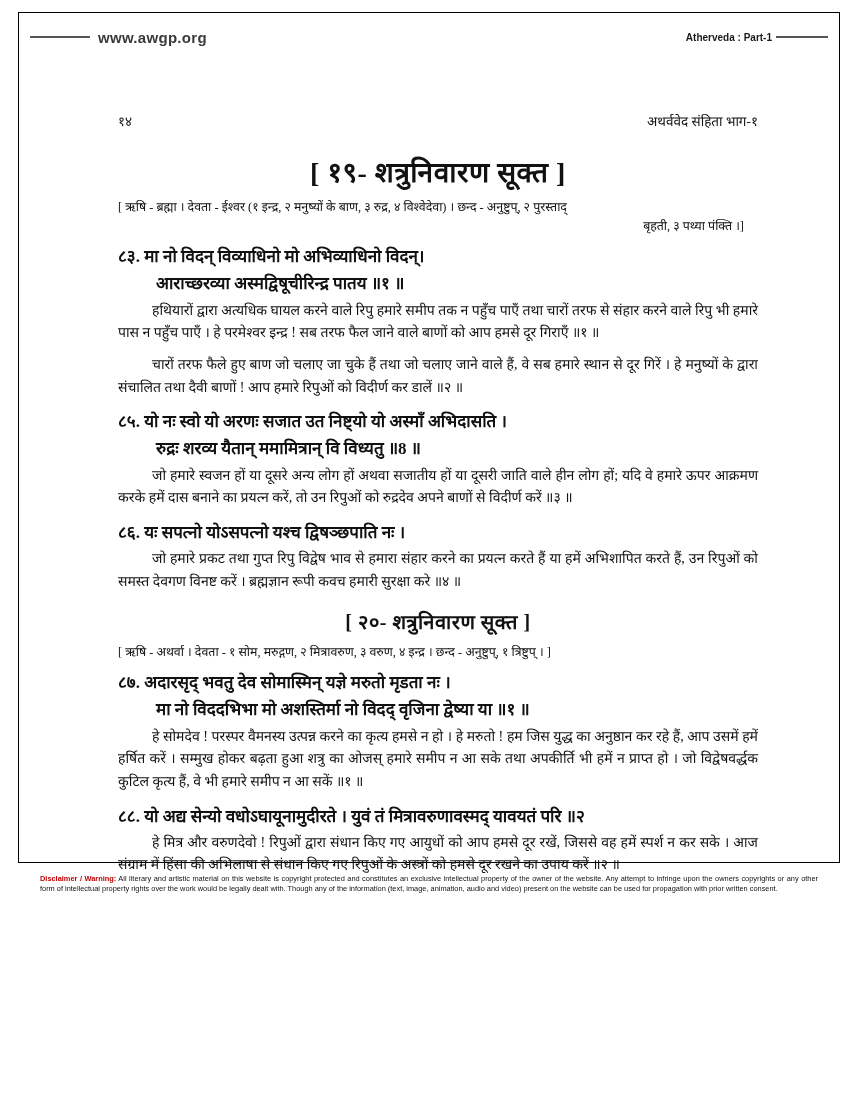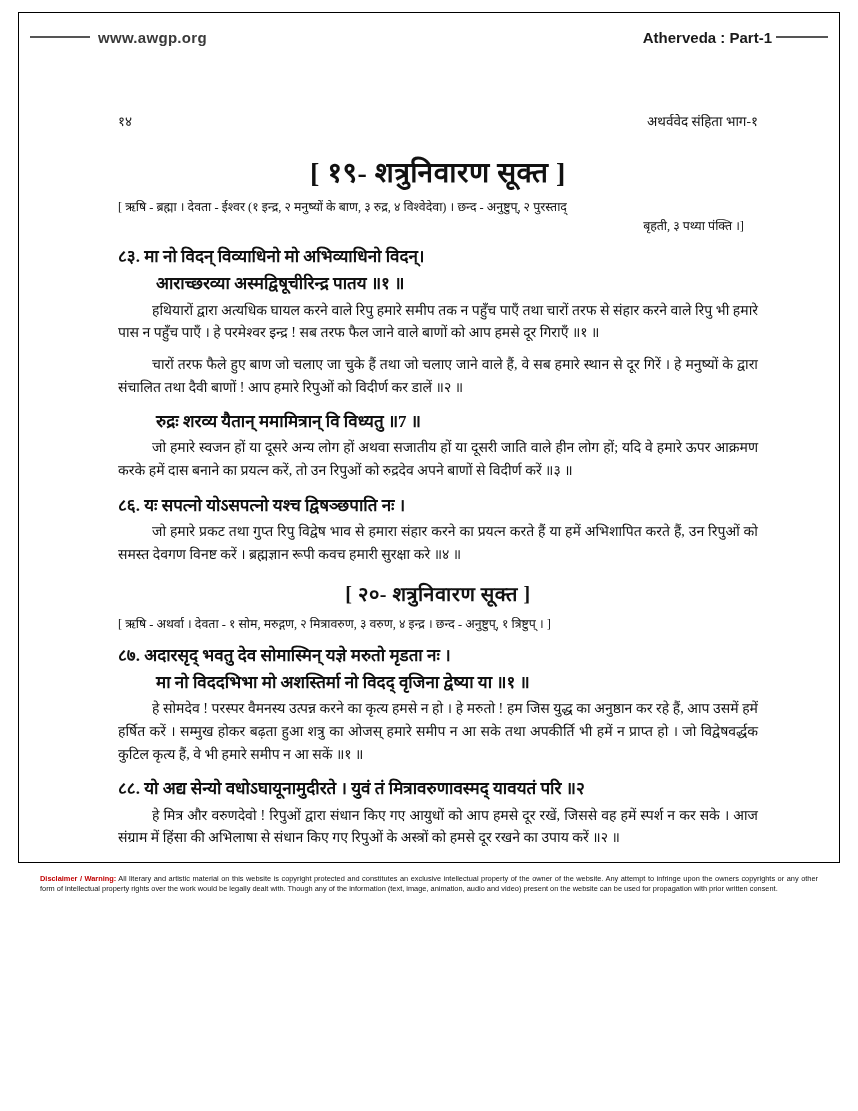--- a/index.html
+++ b/index.html
@@ -45,21 +45,21 @@
   }
   .site-url {
     font-size: 15px;
     font-weight: bold;
     color: #3a3a3a;
     letter-spacing: 0.3px;
     padding-left: 58px;
     white-space: nowrap;
   }
   .book-title {
-    font-size: 15px;
+    font-size: 10px;
     font-weight: bold;
     color: #1a1a1a;
     white-space: nowrap;
     padding-right: 46px;
   }
   .header-rule-left {
     position: absolute;
     left: 30px;
     top: 36px;
     width: 60px;
@@ -187,21 +187,22 @@
 
     <div class="verse">
       <div class="verse-line">८३. मा नो विदन् विव्याधिनो मो अभिव्याधिनो विदन्।</div>
       <div class="verse-line indent">आराच्छरव्या अस्मद्विषूचीरिन्द्र पातय ॥१ ॥</div>
     </div>
     <div class="commentary">हथियारों द्वारा अत्यधिक घायल करने वाले रिपु हमारे समीप तक न पहुँच पाएँ तथा चारों तरफ से संहार करने वाले रिपु भी हमारे पास न पहुँच पाएँ । हे परमेश्वर इन्द्र ! सब तरफ फैल जाने वाले बाणों को आप हमसे दूर गिराएँ ॥१ ॥</div>
 
     <div class="commentary">चारों तरफ फैले हुए बाण जो चलाए जा चुके हैं तथा जो चलाए जाने वाले हैं, वे सब हमारे स्थान से दूर गिरें । हे मनुष्यों के द्वारा संचालित तथा दैवी बाणों ! आप हमारे रिपुओं को विदीर्ण कर डालें ॥२ ॥</div>
 
     <div class="verse">
-      <div class="verse-line indent">रुद्रः शरव्य यैतान् ममामित्रान् वि विध्यतु ॥7 ॥</div>
+      <div class="verse-line">८५. यो नः स्वो यो अरणः सजात उत निष्ट्यो यो अस्माँ अभिदासति ।</div>
+      <div class="verse-line indent">रुद्रः शरव्य यैतान् ममामित्रान् वि विध्यतु ॥8 ॥</div>
     </div>
     <div class="commentary">जो  हमारे   स्वजन   हों या दूसरे अन्य लोग हों अथवा सजातीय हों या दूसरी जाति वाले हीन लोग हों; यदि वे हमारे ऊपर आक्रमण करके हमें दास बनाने का प्रयत्न करें, तो उन रिपुओं को रुद्रदेव अपने बाणों से विदीर्ण करें ॥३ ॥</div>
 
     <div class="verse">
       <div class="verse-line">८६. यः सपत्नो योऽसपत्नो यश्च द्विषञ्छपाति नः ।</div>
     </div>
     <div class="commentary">जो हमारे प्रकट तथा गुप्त रिपु विद्वेष भाव से हमारा संहार करने का प्रयत्न करते हैं या हमें अभिशापित करते हैं, उन रिपुओं को समस्त देवगण विनष्ट करें । ब्रह्मज्ञान रूपी कवच हमारी सुरक्षा करे ॥४ ॥</div>
 
     <div class="sukta-heading-2">[ २०- शत्रुनिवारण  सूक्त ]</div>
     <div class="rishi-line-single">[ ऋषि -  अथर्वा । देवता -  १ सोम, मरुद्गण, २ मित्रावरुण, ३ वरुण, ४ इन्द्र । छन्द - अनुष्टुप्, १ त्रिष्टुप् । ]</div>

